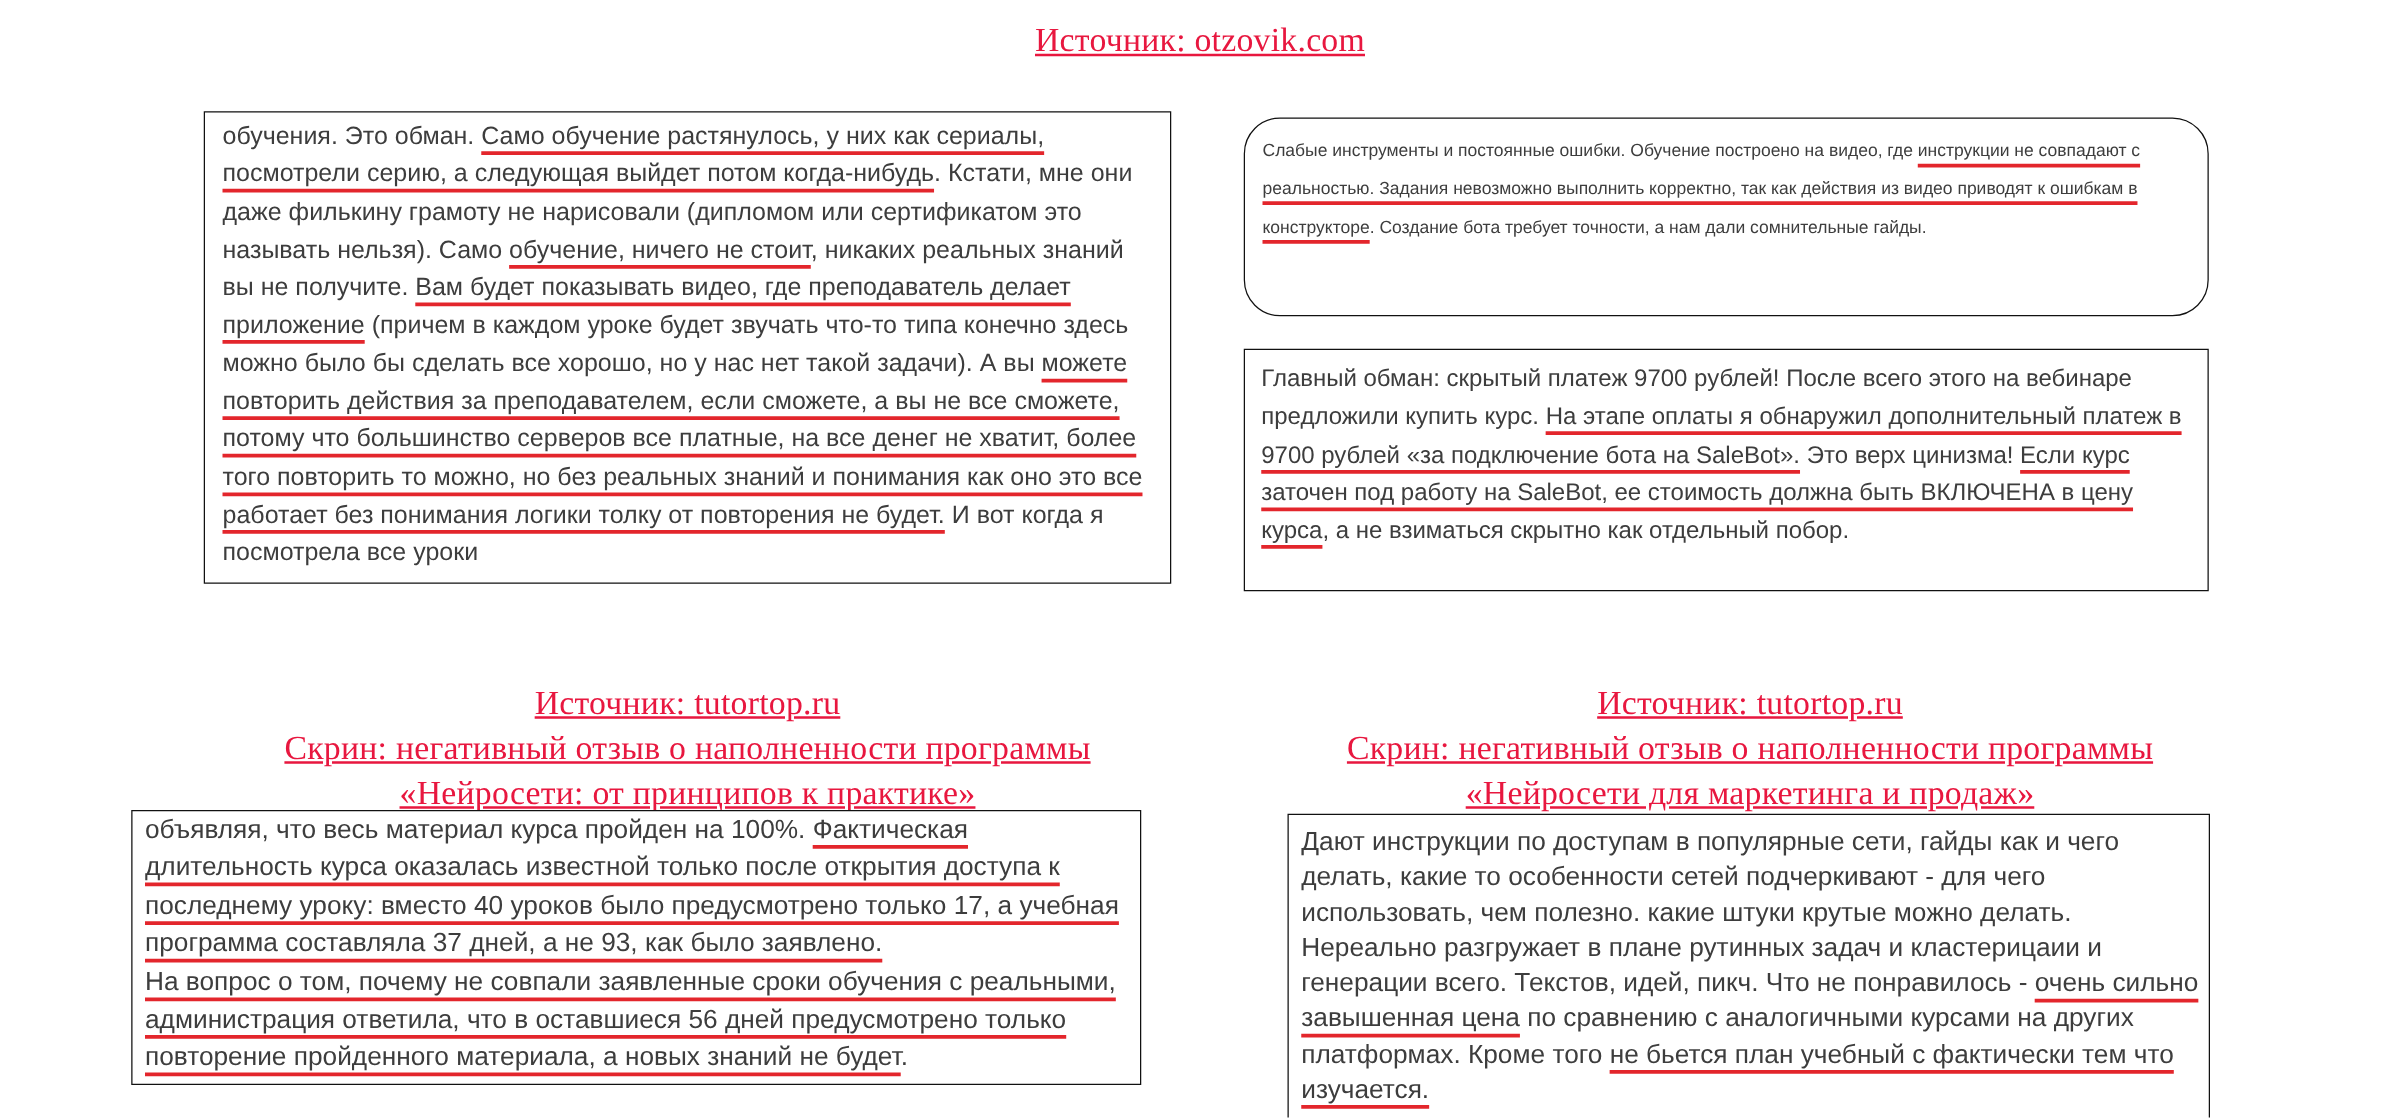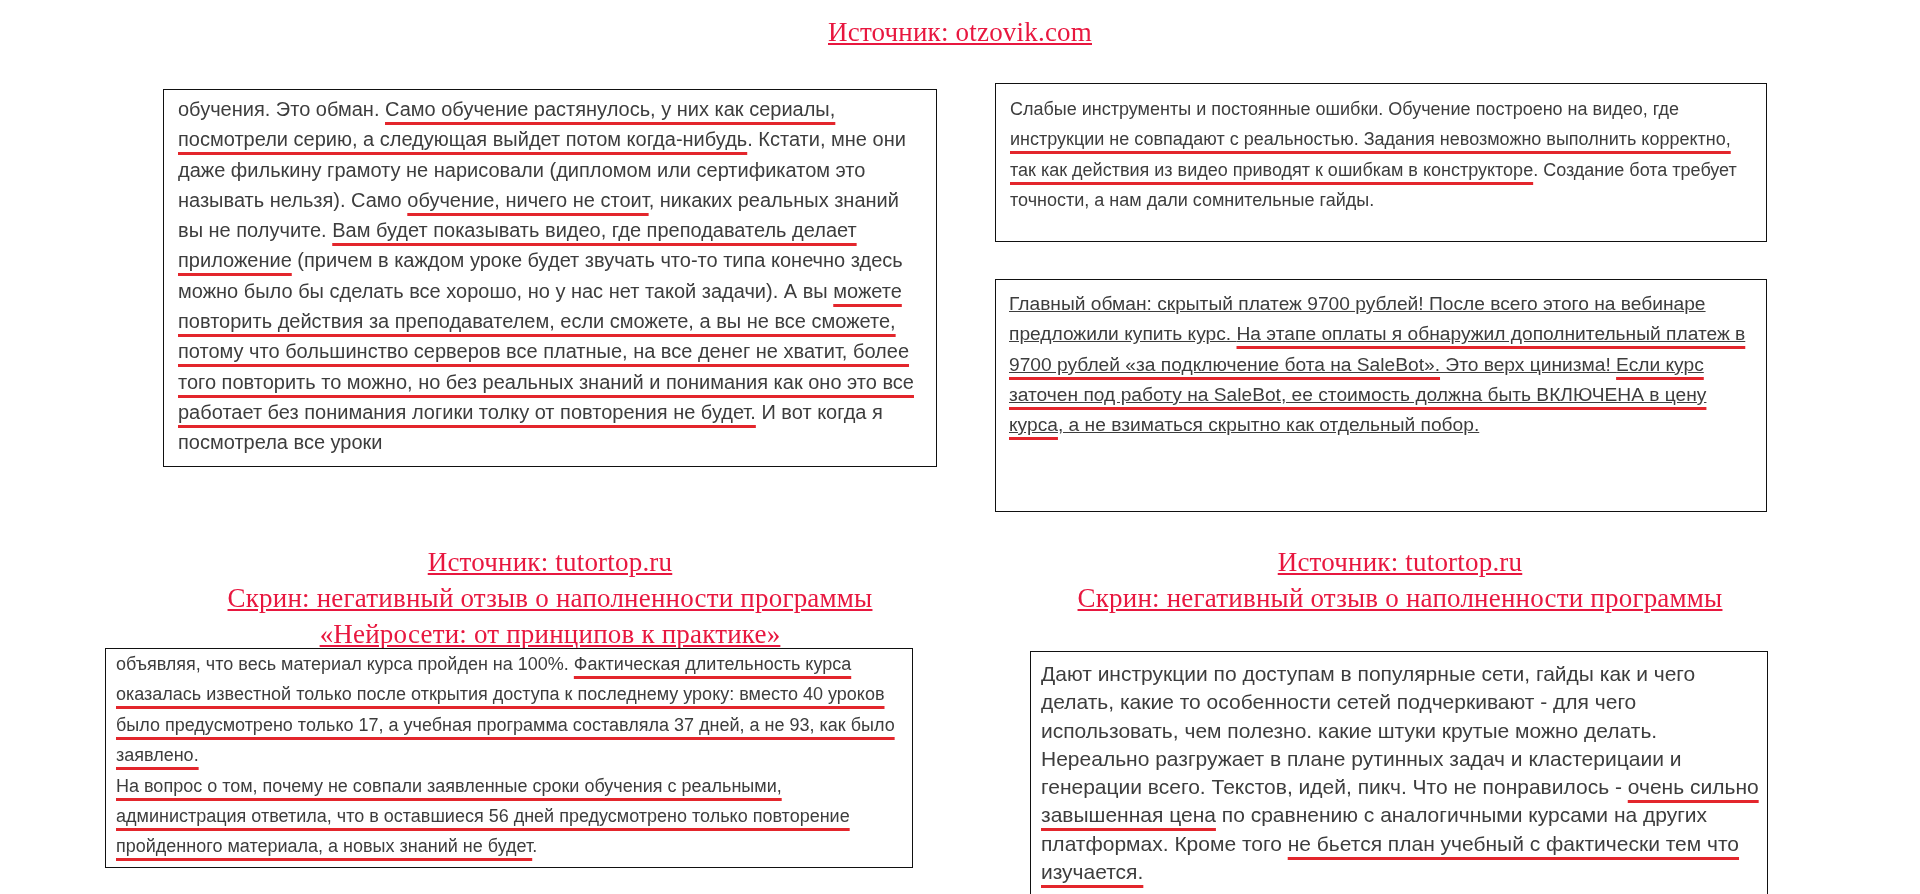--- a/index.html
+++ b/index.html
@@ -24,23 +24,23 @@
     font-family: "Liberation Sans", "DejaVu Sans", sans-serif;
   }
   .box p { margin: 0; }
   .seg-u {
     text-decoration: underline;
     text-decoration-color: #e3262c;
     text-decoration-thickness: 3px;
     text-underline-offset: 6px;
   }
   #box-a { left: 163px; top: 89px; width: 774px; height: 378px; padding: 4px 12px 0 14px; font-size: 20px; line-height: 30.3px; }
-  #box-b { left: 995px; top: 83px; width: 772px; height: 159px; padding: 10px 8px 0 14px; font-size: 18px; line-height: 30.3px; }
-  #box-c { left: 995px; top: 279px; width: 772px; height: 233px; padding: 9px 8px 0 13px; font-size: 19.2px; line-height: 30.3px; text-decoration: underline; }
-  #box-d { left: 105px; top: 648px; width: 808px; height: 220px; padding: 0 4px 0 10px; font-size: 18px; line-height: 30.4px; }
+  #box-b { left: 995px; top: 94px; width: 772px; height: 159px; padding: 10px 8px 0 14px; font-size: 14px; line-height: 30.3px; border-radius: 29px; }
+  #box-c { left: 995px; top: 279px; width: 772px; height: 194px; padding: 9px 8px 0 13px; font-size: 19.2px; line-height: 30.3px; }
+  #box-d { left: 105px; top: 648px; width: 808px; height: 220px; padding: 0 4px 0 10px; font-size: 21px; line-height: 30.4px; }
   #box-e { left: 1030px; top: 651px; width: 738px; height: 250px; padding: 8px 0 16px 10px; font-size: 21px; line-height: 28.3px; }
 </style>
 </head>
 <body>
 
 <div class="caption" style="left:560px; top:14px; width:800px;">
   <div>Источник: otzovik.com</div>
 </div>
 
 <div class="box" id="box-a">
@@ -72,19 +72,20 @@
     <span>объявляя, что весь материал курса пройден на 100%. </span><span class="seg-u">Фактическая длительность курса оказалась известной только после открытия доступа к последнему уроку: вместо 40 уроков было предусмотрено только 17, а учебная программа составляла 37 дней, а не 93, как было заявлено.</span>
   </p>
   <p>
     <span class="seg-u">На вопрос о том, почему не совпали заявленные сроки обучения с реальными, администрация ответила, что в оставшиеся 56 дней предусмотрено только повторение пройденного материала, а новых знаний не будет</span><span>.</span>
   </p>
 </div>
 
 <div class="caption" style="left:1000px; top:544px; width:800px;">
   <div>Источник: tutortop.ru</div>
   <div>Скрин: негативный отзыв о наполненности программы</div>
+  <div>«Нейросети для маркетинга и продаж»</div>
 </div>
 
 <div class="box" id="box-e">
   <p>
     <span>Дают инструкции по доступам в популярные сети, гайды как и чего делать, какие то особенности сетей подчеркивают - для чего использовать, чем полезно. какие штуки крутые можно делать. Нереально разгружает в плане рутинных задач и кластерицаии и генерации всего. Текстов, идей, пикч. Что не понравилось - </span><span class="seg-u">очень сильно завышенная цена</span><span> по сравнению с аналогичными курсами на других платформах. Кроме того </span><span class="seg-u">не бьется план учебный с фактически тем что изучается.</span>
   </p>
 </div>
 
 </body></html>

